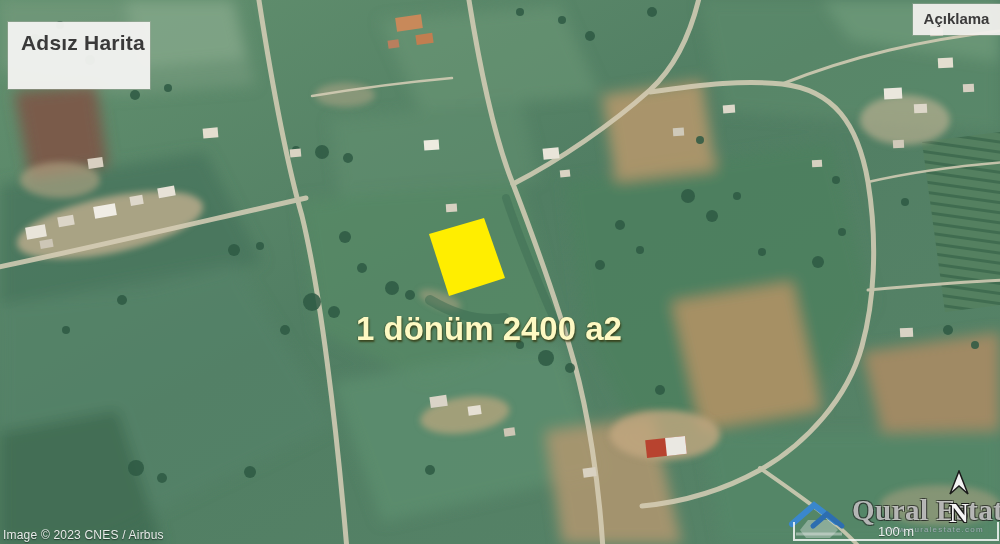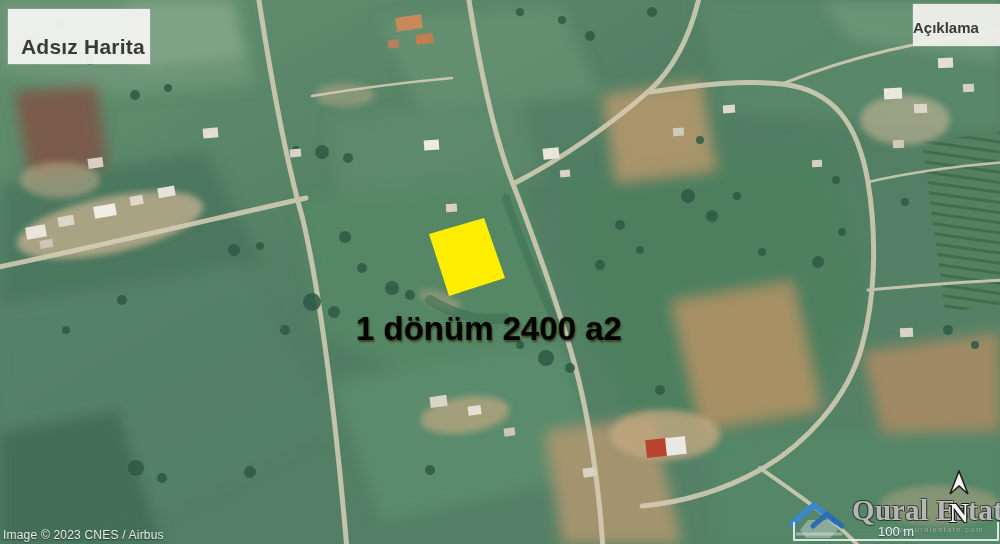--- a/index.html
+++ b/index.html
@@ -1,39 +1,39 @@
 <!DOCTYPE html>
 <html><head>
 <meta charset="utf-8">
 <style>
   html,body{margin:0;padding:0;background:#222;}
   .stage{position:relative;width:1000px;height:544px;overflow:hidden;
          font-family:"Liberation Sans", sans-serif;background:#57806a;}
   .stage svg.sat{position:absolute;left:0;top:0;}
 
   
-  .title-box{position:absolute;left:8px;top:9px;width:142px;height:55px;
-    background:rgba(243,242,240,.96);box-sizing:border-box;padding:26px 0 0 13px;
+  .title-box{position:absolute;left:8px;top:22px;width:142px;height:67px;
+    background:rgba(243,242,240,.96);box-sizing:border-box;padding:9px 0 0 13px;
     box-shadow:0 0 0 1px rgba(180,178,172,.35);}
   .title-box span{font-size:21px;font-weight:bold;color:#3a3a3a;letter-spacing:.2px;}
 
   
-  .legend-box{position:absolute;left:913px;top:4px;width:87px;height:42px;
-    background:rgba(240,239,236,.95);box-sizing:border-box;
-    padding-top:15px;box-shadow:0 0 0 1px rgba(180,178,172,.3);}
+  .legend-box{position:absolute;left:913px;top:4px;width:87px;height:31px;
+    background:rgba(240,239,236,.95);box-sizing:border-box;text-align:center;
+    padding-top:6px;box-shadow:0 0 0 1px rgba(180,178,172,.3);}
   .legend-box span{font-size:15px;font-weight:bold;color:#3b3b3b;}
 
   
   .parcel{position:absolute;left:429px;top:218px;width:76px;height:78px;
     background:#ffee00;
     clip-path:polygon(72.4% 0%,100% 76.9%,26.3% 100%,0% 20.5%);}
 
   
   .parcel-label{position:absolute;left:356px;top:310px;width:222px;text-align:left;
-    font-size:33px;font-weight:bold;color:#000000;white-space:nowrap;
+    font-size:33px;font-weight:bold;color:#fef9c3;white-space:nowrap;
     text-shadow:1px 2px 2px rgba(50,50,10,.75), -1px 0 1px rgba(50,50,10,.35);}
 
   
   .ge-logo{position:absolute;left:6px;top:489px;font-size:27px;color:rgba(255,255,255,.96);
     letter-spacing:.3px;text-shadow:0 1px 2px rgba(0,0,0,.25);}
   .attribution{position:absolute;left:3px;top:528px;font-size:12px;color:rgba(255,255,255,.88);
     text-shadow:0 1px 1px rgba(0,0,0,.5);letter-spacing:.2px;}
 
   
   .scalebar{position:absolute;left:793px;top:522px;width:202px;height:17px;

